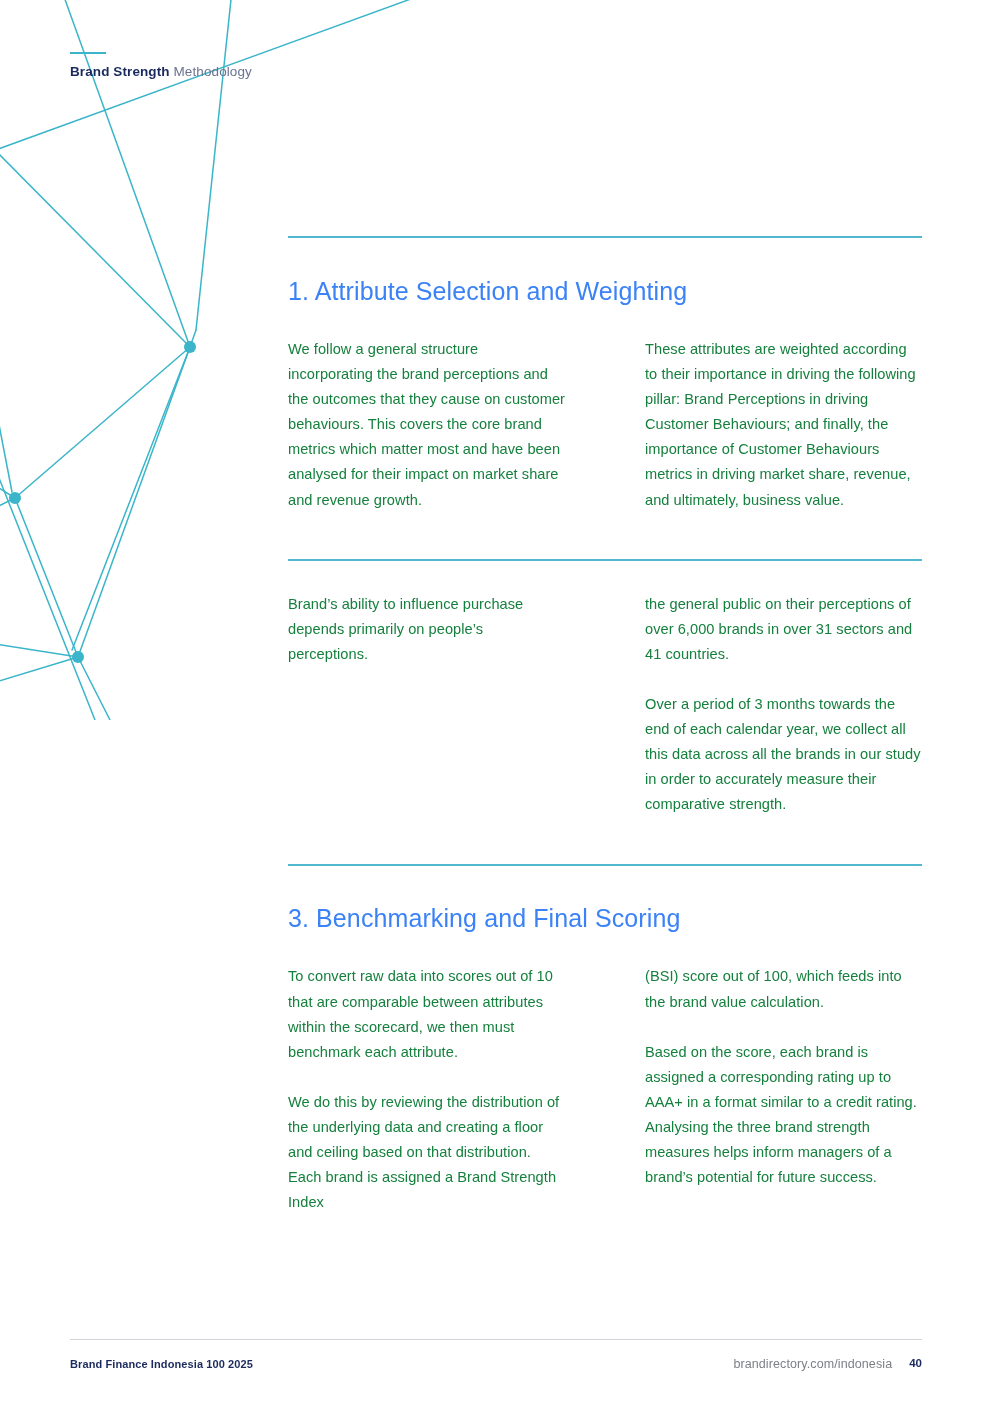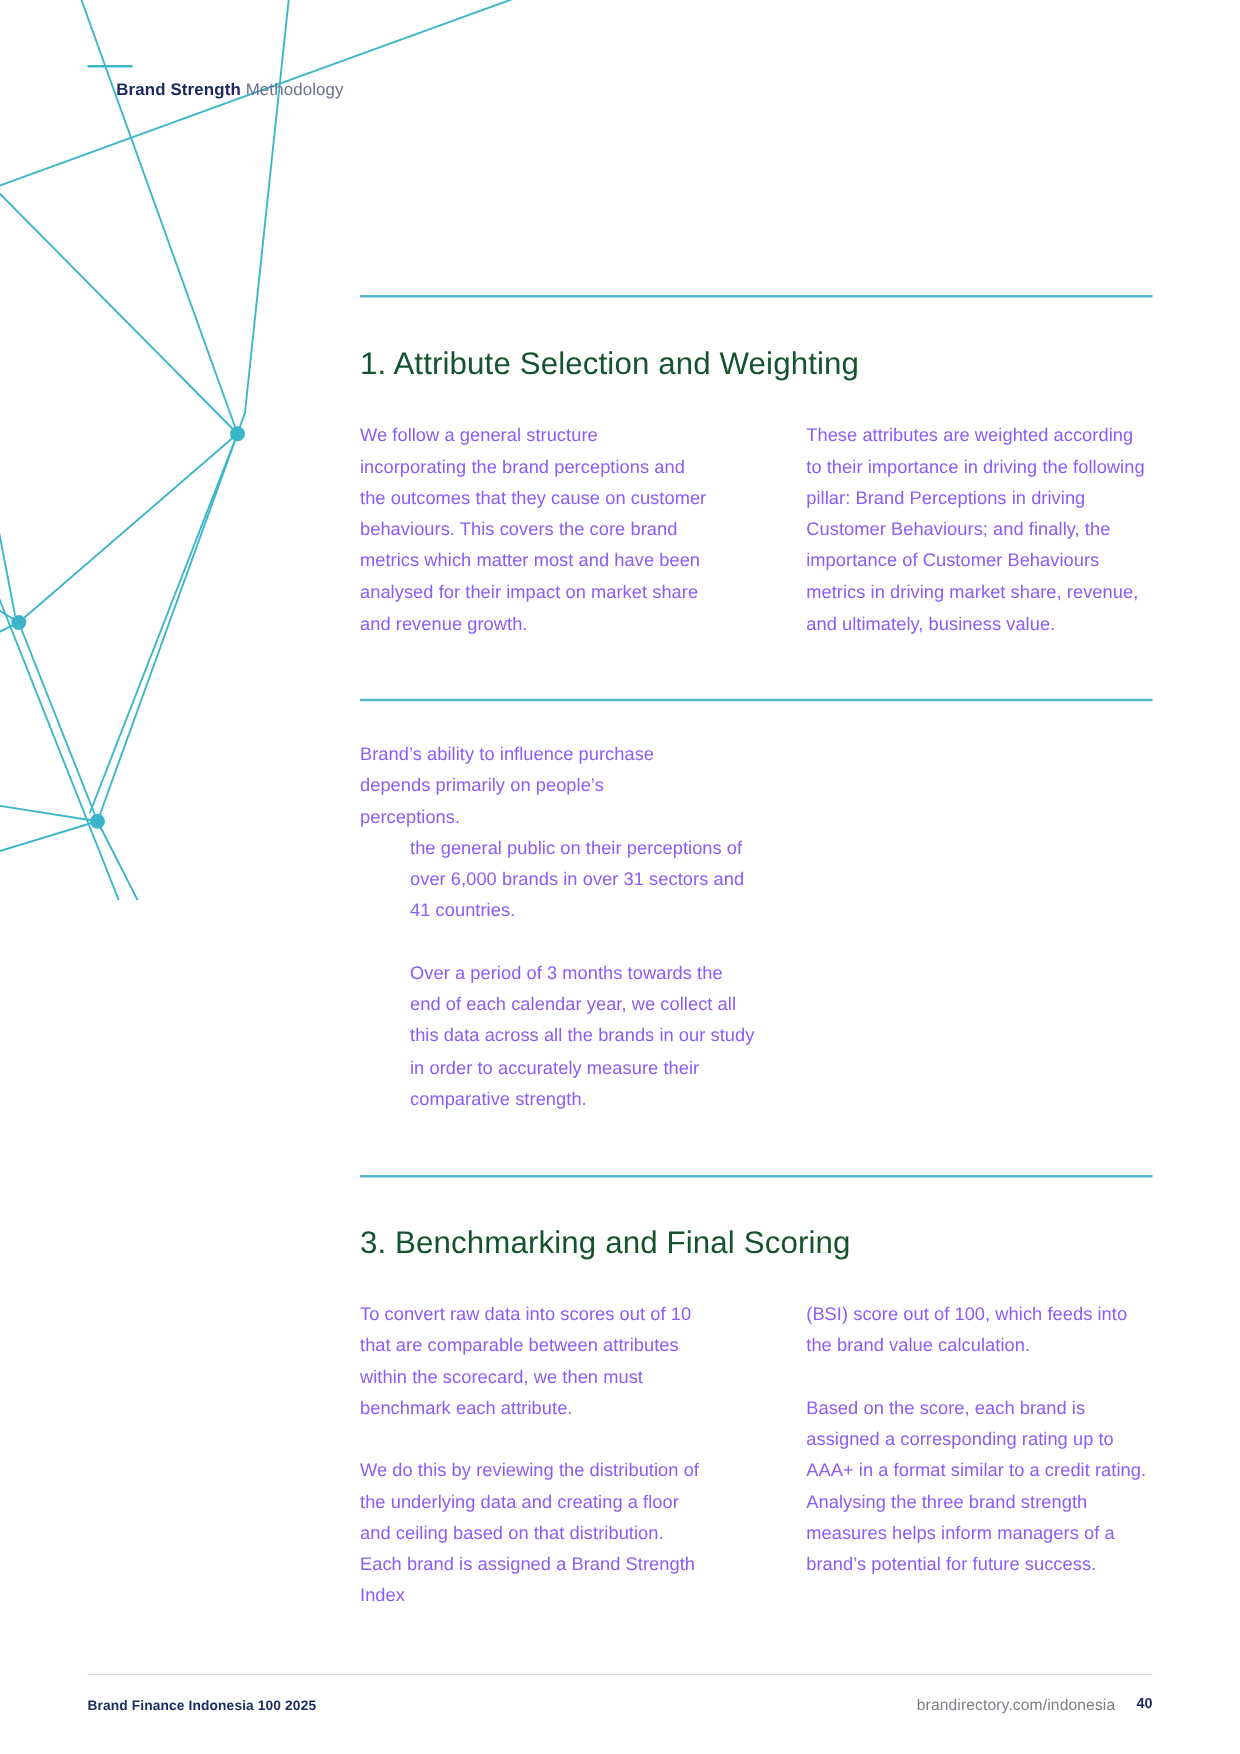--- a/index.html
+++ b/index.html
@@ -47,21 +47,20 @@
     width: 36px;
     height: 2px;
     background: #3bb5c9;
     margin-bottom: 11px;
   }
   .header-title {
     font-size: 13.5px;
     letter-spacing: 0.1px;
     white-space: nowrap;
     line-height: 1;
-    margin-left: 23px;
   }
   .header-title .strong {
     font-weight: 700;
     color: #1b2a5e;
   }
   .header-title .light {
     font-weight: 400;
     color: #6a7290;
   }
 
@@ -78,52 +77,52 @@
 
   .rule {
     height: 2px;
     background: #52b8cf;
     width: 100%;
   }
 
   .section-heading {
     font-size: 25px;
     font-weight: 400;
-    color: #14532d;
+    color: #3b82f6;
     letter-spacing: 0.1px;
     line-height: 1.2;
   }
 
   .cols {
     display: flex;
     gap: 0px;
   }
   .col {
     width: 50%;
   }
   .col-left  { padding-right: 38px; }
   .col-right { padding-left: 40px; }
 
   p.body {
     font-size: 14.6px;
     line-height: 25.1px;
-    color: #8b5cf6;
+    color: #15803d;
     font-weight: 400;
     letter-spacing: 0.05px;
   }
   p.body + p.body { margin-top: 25px; }
 
   
   #section-1 .rule        { margin-bottom: 0; }
   #section-1 .section-heading { margin-top: 38px; }
   #section-1 .cols        { margin-top: 31px; }
 
   #section-2 { margin-top: 46px; }
   #section-2 .section-heading { margin-top: 37px; }
-  #section-2 .cols        { margin-top: 31px; flex-direction: column; }
+  #section-2 .cols        { margin-top: 31px; }
 
   #section-3 { margin-top: 47px; }
   #section-3 .section-heading { margin-top: 37px; }
   #section-3 .cols        { margin-top: 31px; }
 
   
   .page-footer {
     position: absolute;
     left: 70px;
     right: 70px;

